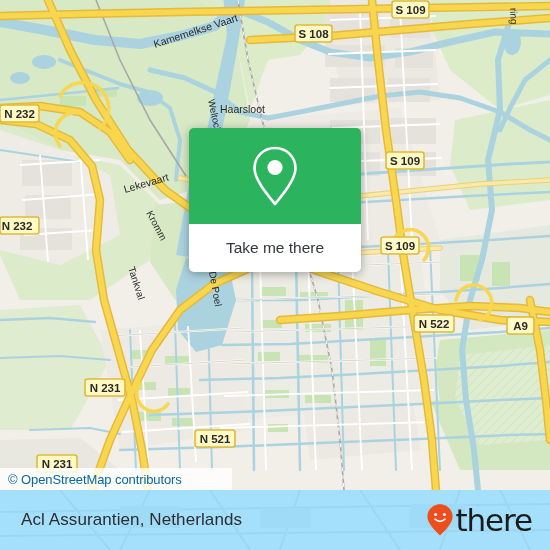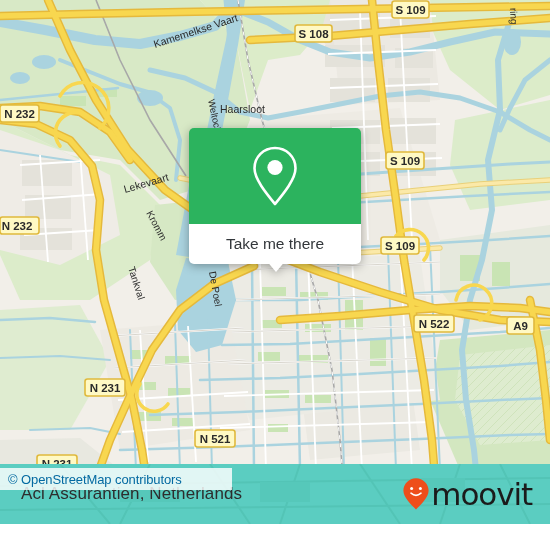--- a/index.html
+++ b/index.html
@@ -43,44 +43,44 @@
     z-index: 25;
     filter: drop-shadow(0 2px 5px rgba(0,0,0,0.32));
   }
   #callout-green {
     width: 172px; height: 96px;
     background: #2cb35e;
     border-radius: 5px 5px 0 0;
     display: flex; align-items: center; justify-content: center;
   }
   #callout-white {
-    width: 172px; height: 40px;
+    width: 172px; height: 48px;
     background: #ffffff;
     border-radius: 0 0 5px 5px;
     display: flex; align-items: center; justify-content: center;
     position: relative;
   }
   #callout-white .cta {
     font-size: 15.5px; color: #33373b;
     font-family: "Liberation Sans", sans-serif;
   }
   #tail {
     position: absolute;
     left: 76px; top: 131px;
     width: 0; height: 0;
     border-left: 11px solid transparent;
     border-right: 11px solid transparent;
     border-top: 13px solid #ffffff;
   }
 
   
   #bottom {
-    position: absolute; left: 0; top: 464px;
+    position: absolute; left: 0; top: 490px;
     width: 550px; height: 60px;
-    background: #14b8a6;
+    background: #7dd3fc;
     overflow: hidden;
   }
   #bottom-watermark {
     position: absolute; left: 0; top: 0;
     width: 550px; height: 60px;
     opacity: 0.30;
   }
   #place-title {
     position: absolute; left: 21px; top: 50%;
     transform: translateY(-50%);
@@ -436,17 +436,17 @@
 
     <div id="place-title">Acl Assurantien, Netherlands</div>
 
     <div id="brand">
       <svg width="28" height="34" viewBox="0 0 28 34">
         <path d="M14 1.2 C7 1.2 1.4 6.8 1.4 13.8 C1.4 20.6 9.2 27.5 14 32.6 C18.8 27.5 26.6 20.6 26.6 13.8 C26.6 6.8 21 1.2 14 1.2 Z" fill="#ee4e1b"></path>
         <circle cx="9.6" cy="11.4" r="1.5" fill="#ffffff"></circle>
         <circle cx="18.4" cy="11.4" r="1.5" fill="#ffffff"></circle>
         <path d="M9 16.2 Q14 20.4 19 16.2" fill="none" stroke="#ffffff" stroke-width="1.6" stroke-linecap="round"></path>
       </svg>
-      <span id="brand-word">moovit</span>
+      <span id="brand-word">there</span>
     </div>
   </div>
 
 </div>
 
 </body></html>

